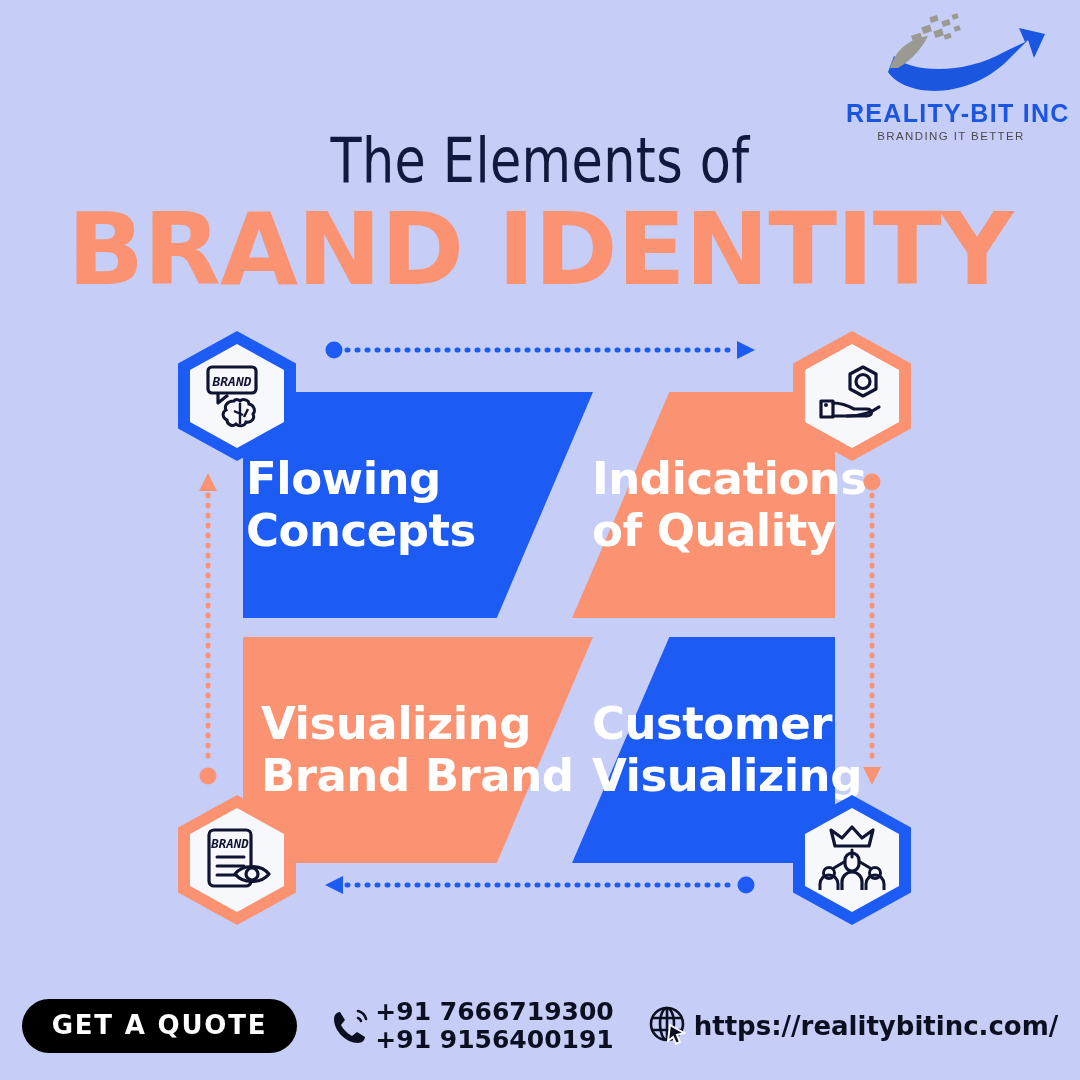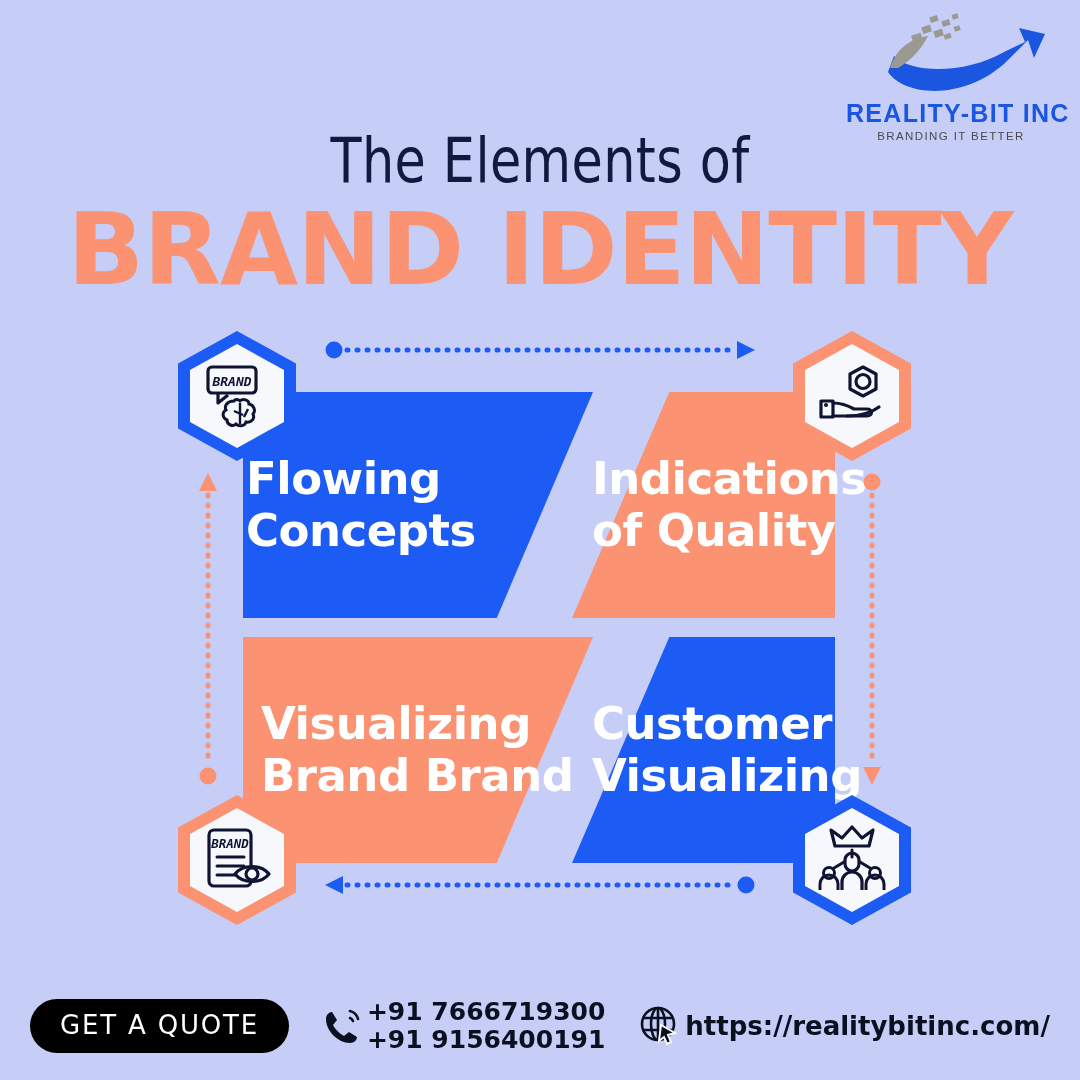--- a/index.html
+++ b/index.html
@@ -123,21 +123,21 @@
   #arrow-left{ left:199px; top:473px; width:18px; height:312px; }
   #arrow-right{ left:863px; top:473px; width:18px; height:312px; }
 
   
   #footer{
     position:absolute; left:0; bottom:26px; width:1080px;
     display:flex; align-items:center; justify-content:center; gap:34px;
   }
   #quote-btn{
     background:#000; color:#fff; border-radius:40px;
-    padding:13px 30px 15px; font-size:26px; font-weight:normal;
+    padding:13px 30px 15px; font-size:26px; font-weight:bold;
     letter-spacing:1.8px; line-height:1;
     font-family:"DejaVu Sans", sans-serif;
     display:inline-block;
   }
   .f-group{ display:flex; align-items:center; gap:4px; }
   #phones{
     font-size:25px; font-weight:bold; color:#0b1020; line-height:1.12;
     font-family:"DejaVu Sans", sans-serif;
   }
   #weburl{

